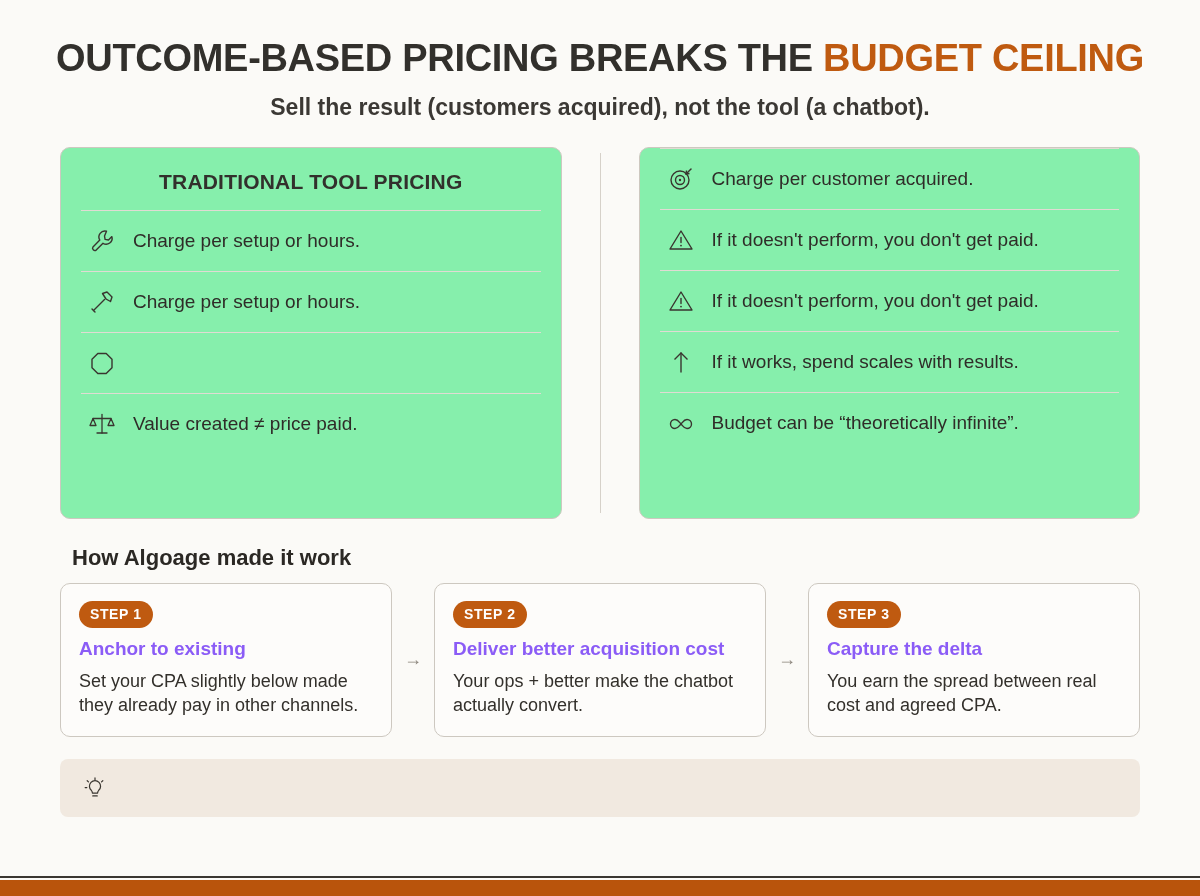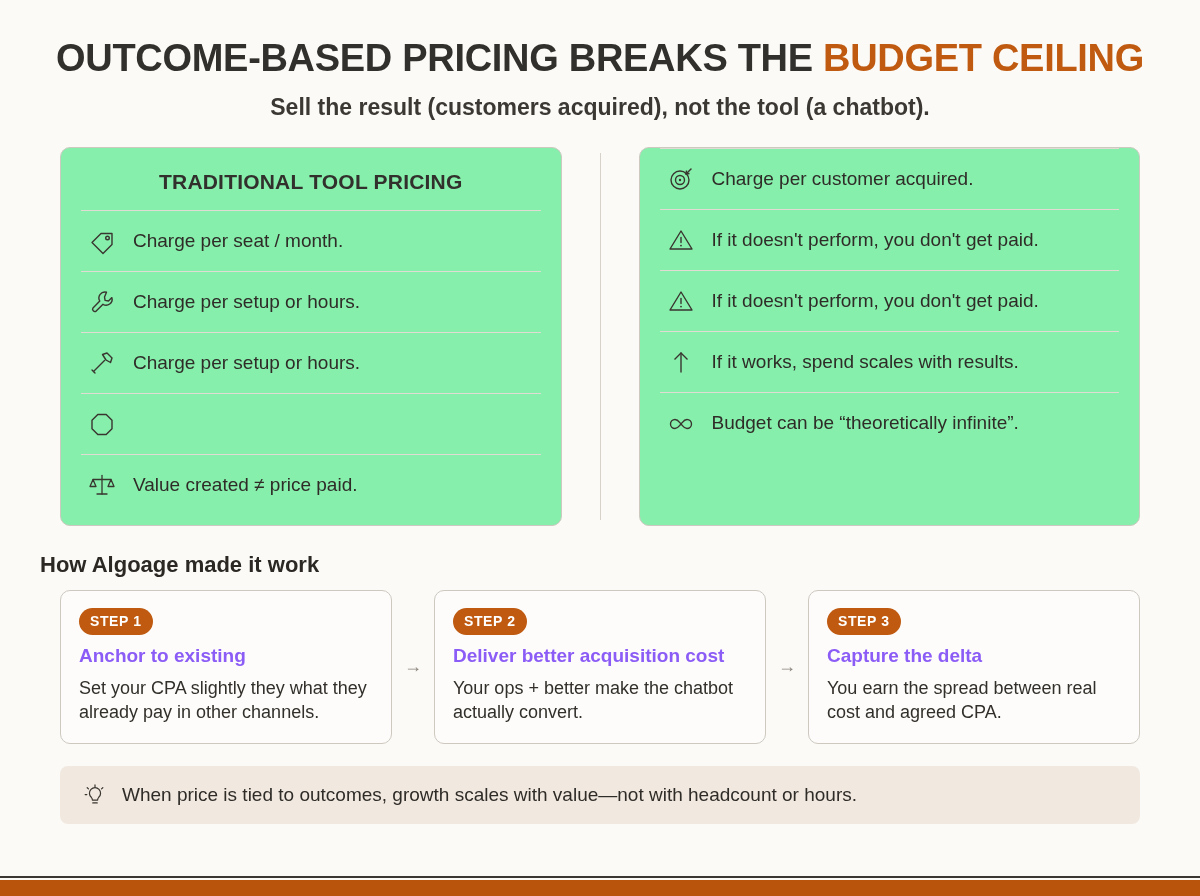--- a/index.html
+++ b/index.html
@@ -97,21 +97,21 @@
     font-size: 19px;
     color: #2f2c28;
     line-height: 1.25;
   }
 
   
   .steps-heading {
     font-size: 22px;
     font-weight: bold;
     color: #2b2824;
-    padding: 0 40px;
+    padding: 0 72px;
     margin-top: 26px;
   }
   .steps {
     display: flex;
     align-items: stretch;
     padding: 0 60px;
     box-sizing: border-box;
     margin-top: 12px;
     gap: 0;
   }
@@ -209,29 +209,20 @@
 <div class="page">
 
   <h1 class="title"><span>OUTCOME-BASED PRICING BREAKS THE </span><span class="accent">BUDGET CEILING</span></h1>
   <div class="subtitle">Sell the result (customers acquired), not the tool (a chatbot).</div>
 
   <div class="columns">
 
     <div class="card">
       <div class="card-title">TRADITIONAL TOOL PRICING</div>
 
-      <div class="row">
-        <span class="ico">
-          <svg width="28" height="28" viewBox="0 0 28 28" fill="none" stroke="#39352f" stroke-width="1.4">
-            <path d="M4 15.5 L13 6.5 L24 6.5 L24 17.5 L15 26.5 Z" stroke-linejoin="round"></path>
-            <circle cx="19.5" cy="11" r="1.8"></circle>
-          </svg>
-        </span>
-        <span class="txt">Charge per seat / month.</span>
-      </div>
 
       <div class="row">
         <span class="ico">
           <svg width="28" height="28" viewBox="0 0 28 28" fill="none" stroke="#39352f" stroke-width="1.4">
             <path d="M18.5 4.2a6 6 0 0 0-6.7 8.9L5 19.9a2.3 2.3 0 0 0 3.2 3.2l6.8-6.8a6 6 0 0 0 8.9-6.7l-3.4 3.4-3.4-.6-.6-3.4z" stroke-linejoin="round"></path>
           </svg>
         </span>
         <span class="txt">Charge per setup or hours.</span>
       </div>
 
@@ -330,21 +321,21 @@
 
   <div class="steps-heading">How Algoage made it work</div>
 
   <div class="steps">
 
     <div class="step">
       <div class="step-head">
         <span class="badge">STEP 1</span>
         <span class="step-title">Anchor to existing</span>
       </div>
-      <div class="step-body">Set your CPA slightly they what they already pay in other channels.</div>
+      <div class="step-body">Set your CPA slightly below made they already pay in other channels.</div>
     </div>
 
     <div class="arrow">→</div>
 
     <div class="step">
       <div class="step-head">
         <span class="badge">STEP 2</span>
         <span class="step-title">Deliver better acquisition cost</span>
       </div>
       <div class="step-body">Your ops + better make the chatbot actually convert.</div>
@@ -365,19 +356,18 @@
     <span class="ico">
       <svg width="26" height="26" viewBox="0 0 28 28" fill="none" stroke="#39352f" stroke-width="1.3">
         <path d="M10 16.5a6 6 0 1 1 8 0c-1 1-1.2 1.8-1.2 3h-5.6c0-1.2-.2-2-1.2-3z" stroke-linejoin="round"></path>
         <path d="M11.6 22.5 H16.4" stroke-linecap="round"></path>
         <path d="M14 3.2 V5" stroke-linecap="round"></path>
         <path d="M5.6 6.2 L7 7.4" stroke-linecap="round"></path>
         <path d="M22.4 6.2 L21 7.4" stroke-linecap="round"></path>
         <path d="M3.4 13.5 H5.2" stroke-linecap="round"></path>
       </svg>
     </span>
-    <span class="ctext">When price is tied to outcomes, growth scales with value—not with headcount or hours.</span>
   </div>
 
   <div class="footer-top-rule"></div>
   <div class="footer"><span>Follow me </span><span class="strong">Lillian Pierson</span><span>, for more growth insights | Helpful? Repost to help others.</span></div>
 
 </div>
 
 </body></html>

